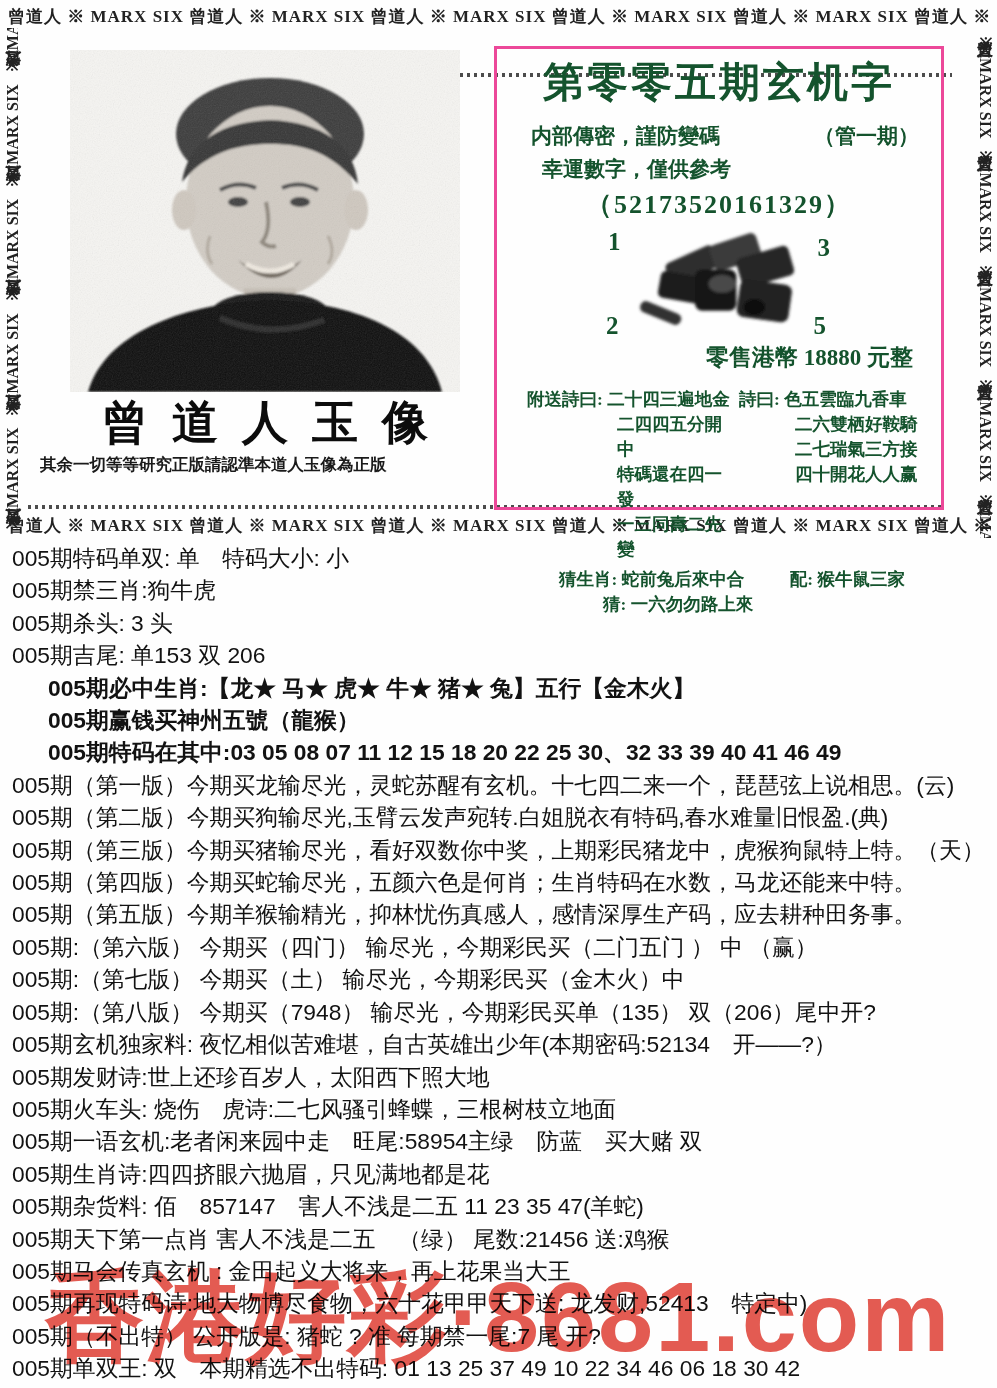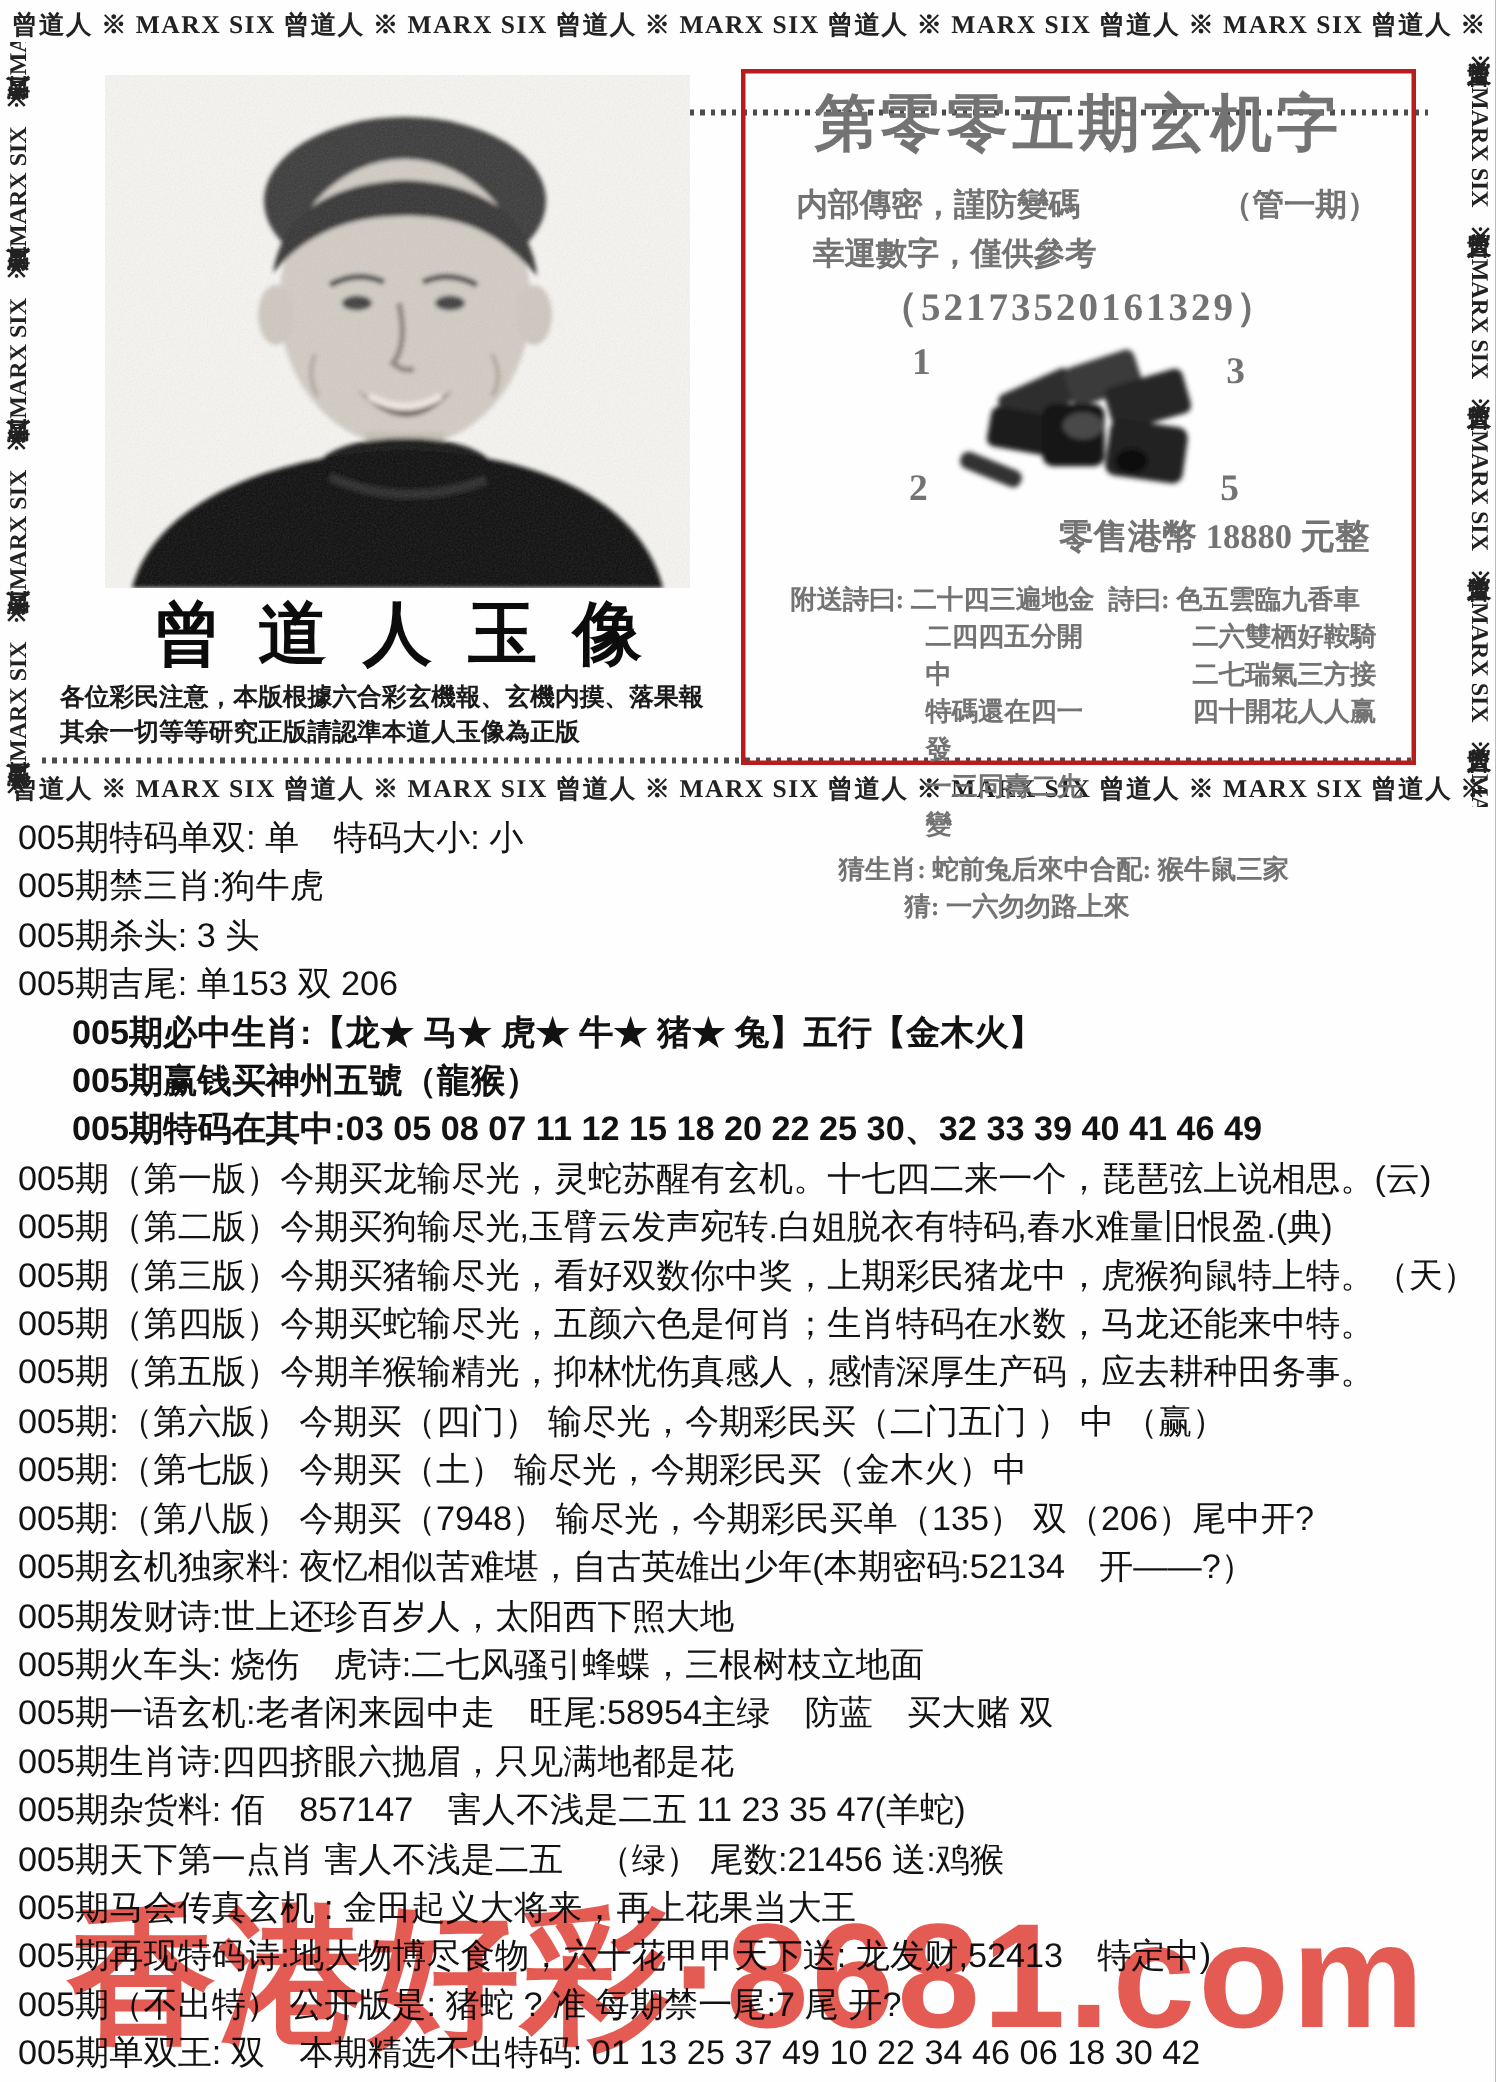--- a/index.html
+++ b/index.html
@@ -24,38 +24,38 @@
 
   
   .portrait{position:absolute;left:70px;top:50px;width:390px;height:342px;}
   .caption{position:absolute;left:55px;top:392px;width:420px;text-align:center;
     font:bold 46px "DejaVu Serif",serif;letter-spacing:24px;text-indent:24px;color:#0c0c0c;}
   .notes{position:absolute;left:40px;top:453px;width:450px;
     font:bold 16.5px "Liberation Serif",serif;line-height:23px;color:#1a1a1a;}
 
   
   .mystic-box{position:absolute;left:494px;top:46px;width:450px;height:464px;
-    border:3px solid #b91c1c;box-sizing:border-box;font-family:"Liberation Serif",serif;color:#737373;}
+    border:3px solid #ec4899;box-sizing:border-box;font-family:"Liberation Serif",serif;color:#14532d;}
   .box-title{margin-top:6px;text-align:center;font:bold 41px "DejaVu Serif",serif;letter-spacing:3px;}
   .box-row1{display:flex;justify-content:space-between;padding:12px 22px 0 34px;
     font:bold 21px "Liberation Serif",serif;}
   .box-line2{padding:5px 0 0 45px;font:bold 21px "Liberation Serif",serif;}
   .box-code{text-align:center;font:bold 26px "Liberation Serif",serif;letter-spacing:2px;margin-top:4px;}
   .figure{position:relative;width:250px;height:116px;margin:2px auto 0;}
   .glyph{position:absolute;left:38px;top:2px;width:180px;height:112px;}
   .fig-num{position:absolute;font:bold 25px "Liberation Serif",serif;}
   .fig-num.tl{left:14px;top:4px;}   .fig-num.tr{right:14px;top:10px;}
   .fig-num.bl{left:12px;bottom:0;}  .fig-num.br{right:18px;bottom:0;}
   .price{text-align:right;padding-right:28px;font:bold 23px "Liberation Serif",serif;margin-top:2px;}
   .poems{display:flex;padding:14px 6px 0 30px;font:bold 17.5px "Liberation Serif",serif;line-height:25px;}
   .poem-col-left{width:212px;}
   .poem-col-right{flex:1;}
   .poem-rest-left{padding-left:90px;}
   .poem-rest-right{padding-left:56px;}
-  .guess-row{display:flex;justify-content:flex-start;padding:5px 36px 0 62px;
+  .guess-row{display:flex;justify-content:space-between;padding:5px 36px 0 62px;
     font:bold 17.5px "Liberation Serif",serif;}
   .guess2{padding-left:106px;font:bold 17.5px "Liberation Serif",serif;margin-top:1px;}
 
   
   .body-lines{position:absolute;left:12px;top:542px;width:980px;}
   .bline{font-size:22.8px;line-height:32.4px;white-space:nowrap;overflow:hidden;color:#121212;}
   .bline.b{font-weight:bold;margin-left:36px;}
 
   
   .watermark{position:absolute;left:6px;top:1252px;font:bold 99px "Liberation Sans",sans-serif;
@@ -102,21 +102,20 @@
       <rect x="174" y="238" width="52" height="26" fill="#c6bfb5"></rect>
       <ellipse cx="200" cy="262" rx="58" ry="20" fill="#151515"></ellipse>
       <path d="M18,342 C34,282 118,252 200,250 C282,252 356,280 372,342 Z" fill="#0e0e0e"></path>
       <path d="M150,268 q50,22 104,2" stroke="#2a2a2a" stroke-width="6" fill="none"></path>
     </g>
     <rect width="390" height="342" filter="url(#noise)" opacity="0.16"></rect>
   </svg>
 
   <div class="caption">曾道人玉像</div>
   <div class="notes">
-    <div>各位彩民注意，本版根據六合彩玄機報、玄機内摸、落果報</div>
     <div>其余一切等等研究正版請認準本道人玉像為正版</div>
   </div>
 
   <div class="mystic-box">
     <div class="box-title">第零零五期玄机字</div>
     <div class="box-row1">
       <span>内部傳密，謹防變碼</span>
       <span>（管一期）</span>
     </div>
     <div class="box-line2">幸運數字，僅供參考</div>

